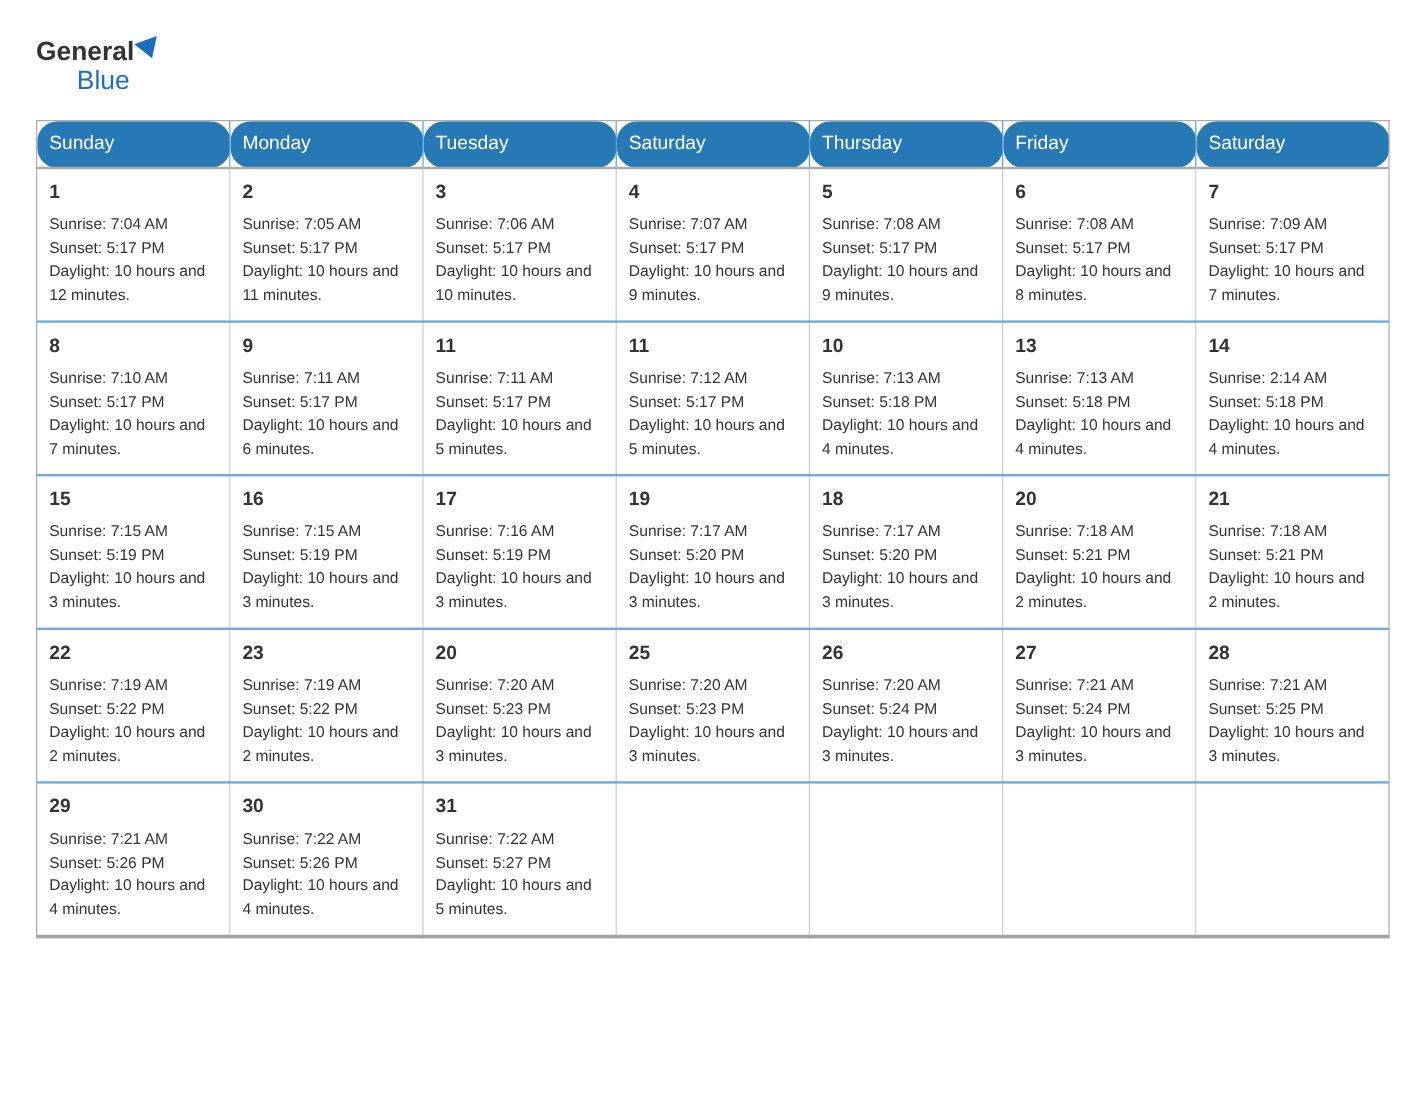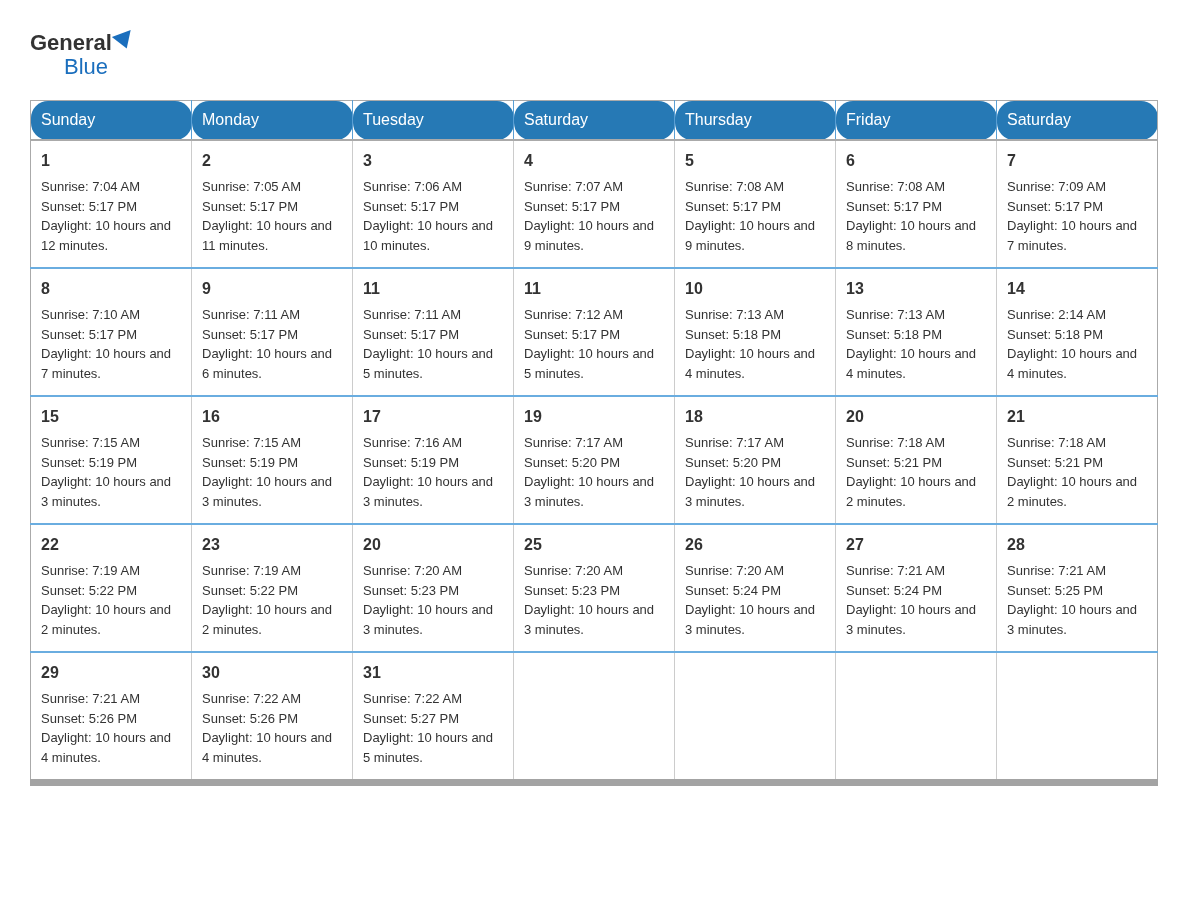--- a/index.html
+++ b/index.html
@@ -79,21 +79,21 @@
       border-bottom: 2px solid #aaa;
       border-radius: 17px;
     }
     .calendar-table thead th:last-child {
       border-right: none;
     }
     .calendar-table tbody tr {
       border-bottom: 2px solid #6aade0;
     }
     .calendar-table tbody tr:last-child {
-      border-bottom: 7px solid #a3a3a3;
+      border-bottom: 3px solid #a3a3a3;
     }
     .calendar-table tbody td {
       vertical-align: top;
       padding: 8px 10px 12px 10px;
       font-size: 13px;
       line-height: 1.5;
       border-right: 1px solid #ccc;
       width: calc(100% / 7);
       min-height: 100px;
     }

